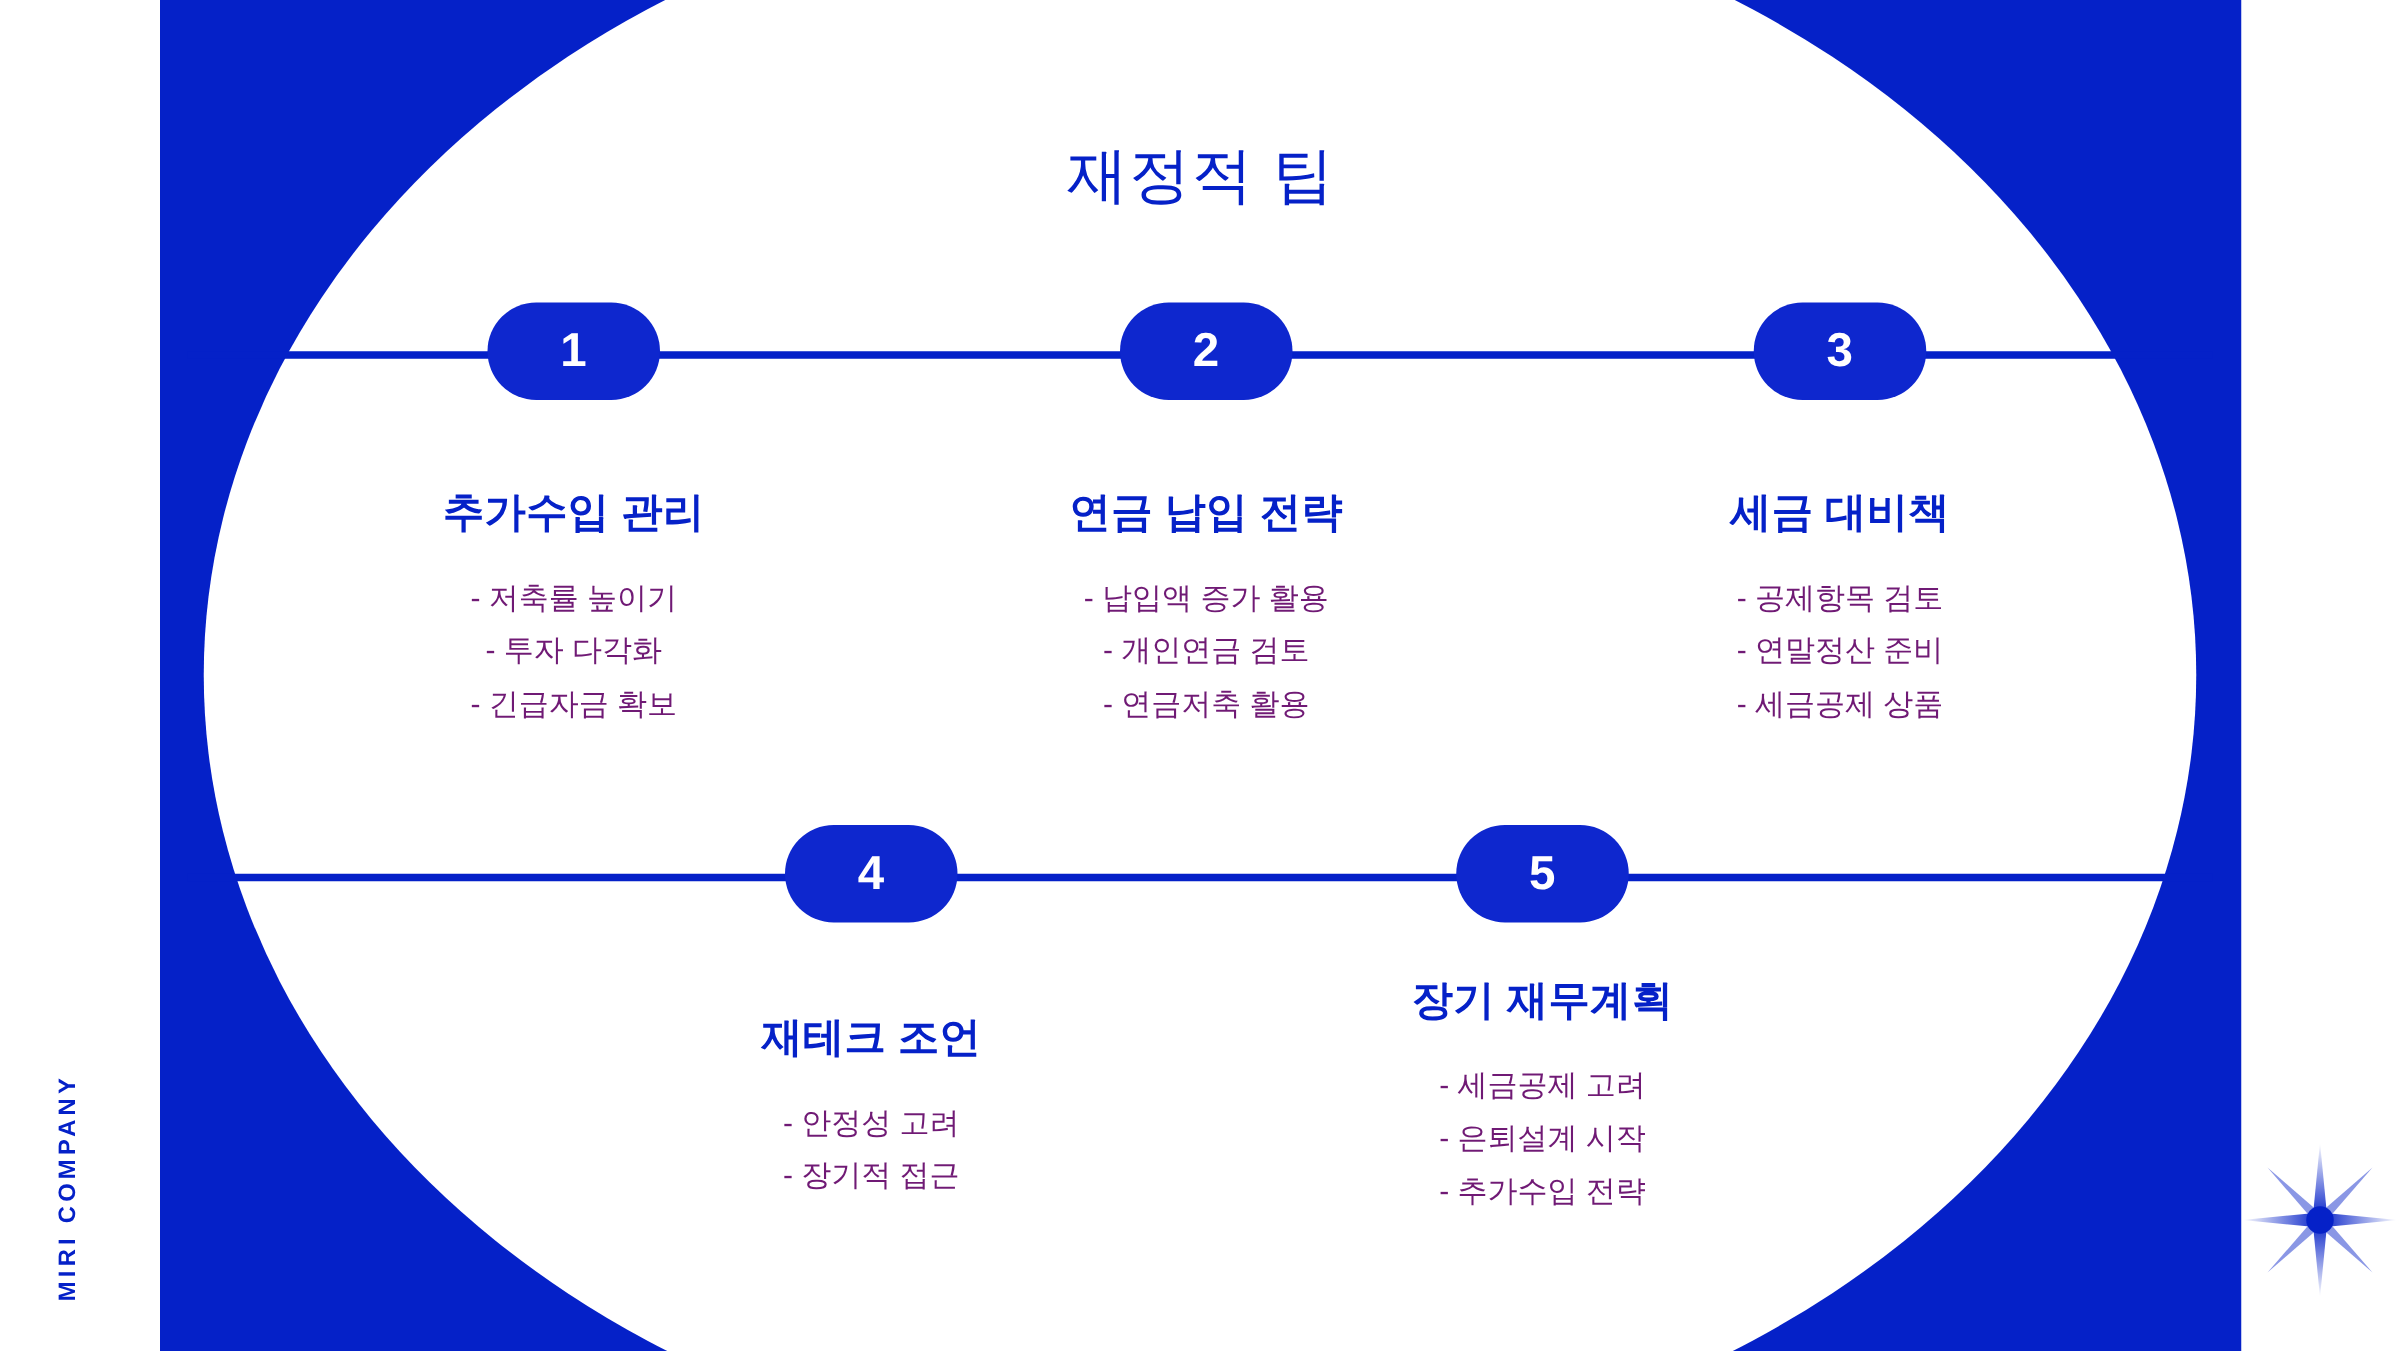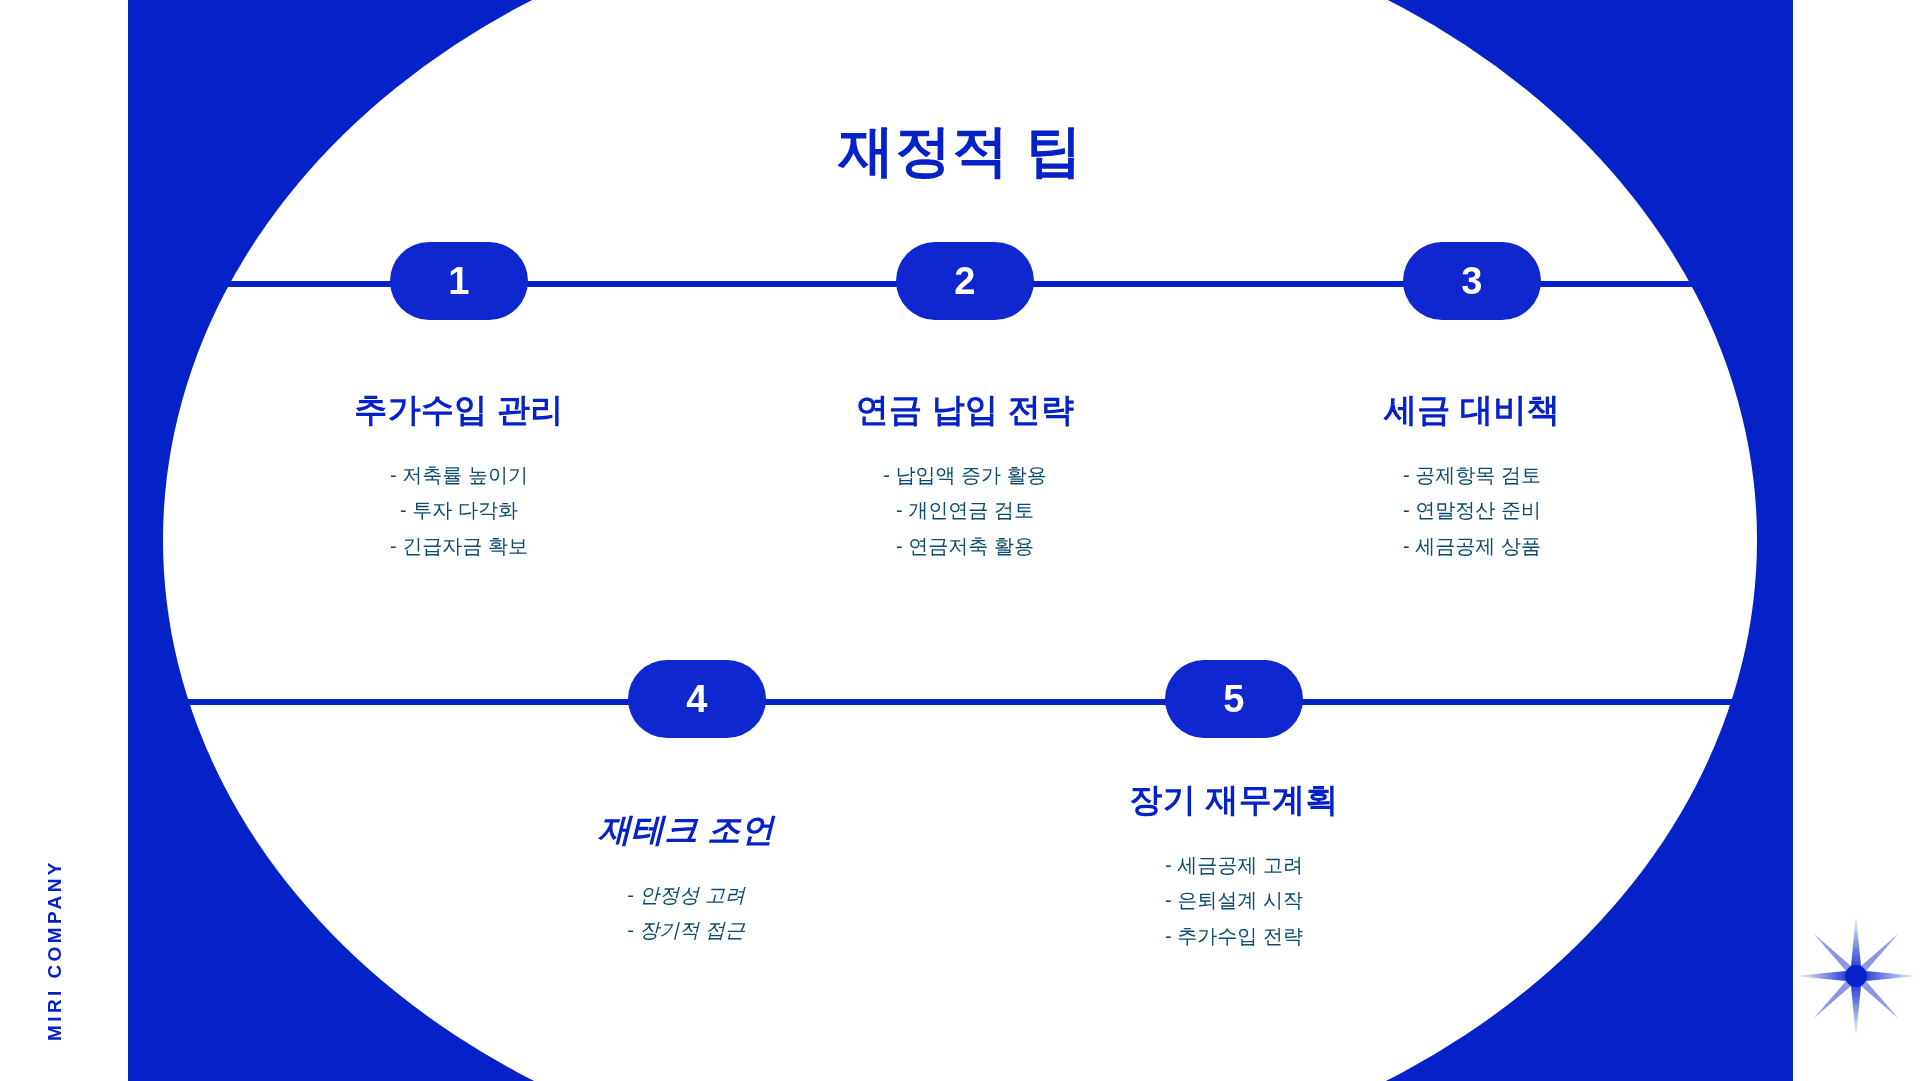--- a/index.html
+++ b/index.html
@@ -54,22 +54,22 @@
   }
 
   
   #title {
     position: absolute;
     left: 128px;
     top: 82px;
     width: 1665px;
     text-align: center;
     color: #0521C8;
-    font-size: 56px;
-    font-weight: 700;
+    font-size: 49px;
+    font-weight: 400;
     letter-spacing: 1px;
     line-height: 1.1;
     z-index: 6;
   }
 
   
   .rail {
     position: absolute;
     height: 6px;
     background: #0521C8;
@@ -107,22 +107,22 @@
     letter-spacing: 0.3px;
     margin: 0 0 28px 0;
     line-height: 1.2;
   }
   .card-list {
     list-style: none;
     margin: 0;
     padding: 0;
   }
   .card-list li {
-    color: #0c4a6e;
-    font-size: 20px;
+    color: #701a75;
+    font-size: 24px;
     line-height: 1.78;
     font-weight: 400;
     white-space: nowrap;
   }
 
   
   #sparkle {
     position: absolute;
     left: 1792px;
     top: 912px;
@@ -194,21 +194,21 @@
 
   <div class="card" style="left:1307px; top:390px;">
     <div class="card-title">세금 대비책</div>
     <ul class="card-list">
       <li>- 공제항목 검토</li>
       <li>- 연말정산 준비</li>
       <li>- 세금공제 상품</li>
     </ul>
   </div>
 
-  <div class="card" style="left:521px; top:810px;font-style:italic;">
+  <div class="card" style="left:532px; top:810px;">
     <div class="card-title">재테크 조언</div>
     <ul class="card-list">
       <li>- 안정성 고려</li>
       <li>- 장기적 접근</li>
     </ul>
   </div>
 
   <div class="card" style="left:1069px; top:780px;">
     <div class="card-title">장기 재무계획</div>
     <ul class="card-list">

